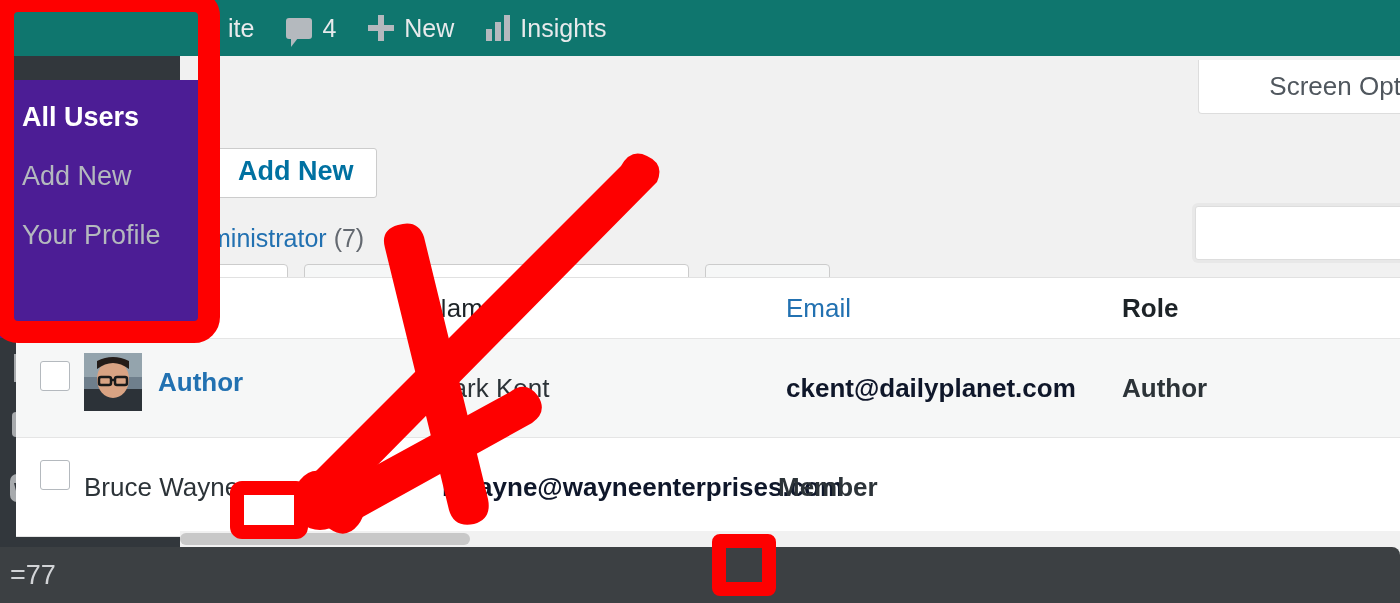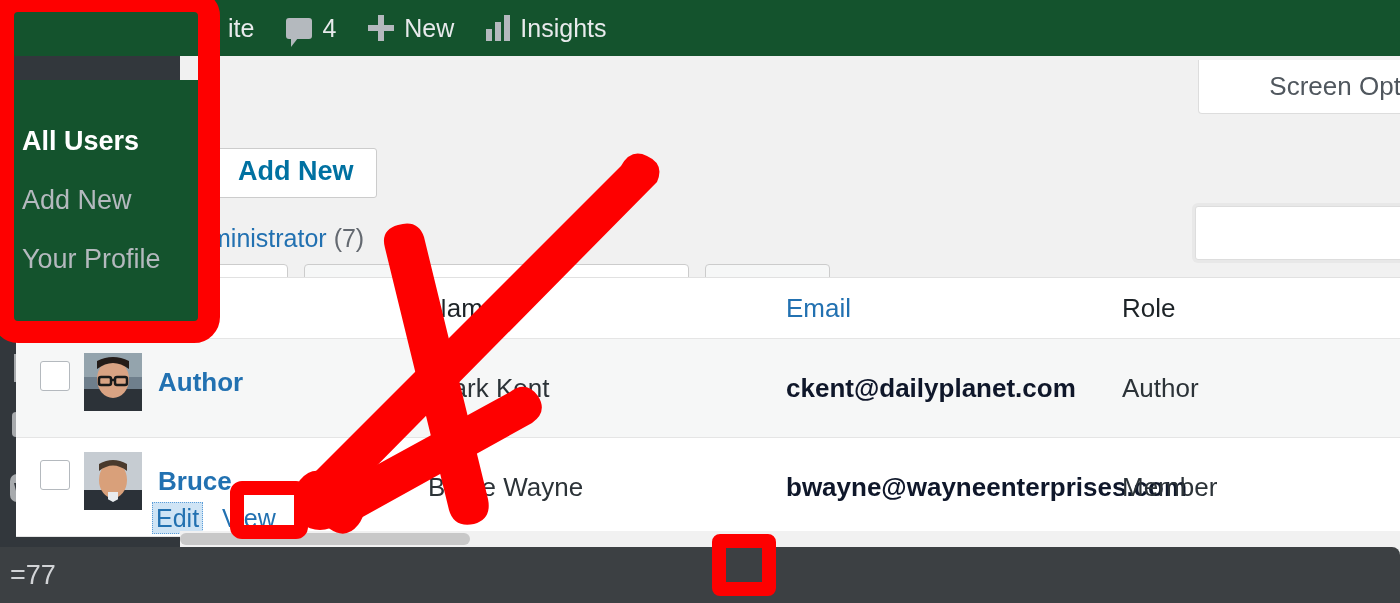--- a/index.html
+++ b/index.html
@@ -7,21 +7,21 @@
     width: 1400px; height: 603px;
     overflow: hidden;
     font-family: "Liberation Sans", sans-serif;
     background: #f1f1f1;
   }
   #root { position: relative; width: 1400px; height: 603px; overflow: hidden; }
 
   
   .adminbar {
     position: absolute; left: 0; top: 0; width: 1400px; height: 56px;
-    background: #14532d; color: #d9dde1;
+    background: #0f766e; color: #d9dde1;
     display: flex; align-items: center;
   }
   .ab-items { display: flex; align-items: center; margin-left: 212px; height: 56px; }
   .ab-item {
     display: flex; align-items: center; gap: 10px;
     padding: 0 16px; height: 56px; color: #e8eaec;
     font-size: 25px; white-space: nowrap;
   }
   .ab-item .lbl { line-height: 1; }
   .icon-comment {
@@ -93,21 +93,21 @@
     content: ""; position: absolute; left: 12px; top: 1px;
     width: 17px; height: 17px; border-radius: 50%; background: #fff;
   }
   .glyph-user::after {
     content: ""; position: absolute; left: 4px; top: 20px;
     width: 33px; height: 19px; background: #fff;
     border-radius: 17px 17px 4px 4px;
   }
   .flyout {
     position: absolute; left: 0; top: 80px; width: 206px; height: 258px;
-    background: #14532d; padding-top: 32px;
+    background: #4c1d95; padding-top: 8px;
   }
   .flyout .fi {
     display: block; padding: 14px 22px; font-size: 27px; color: #b4b9be;
     white-space: nowrap;
   }
   .flyout .fi.current { color: #fff; font-weight: bold; }
 
   
   .content {
     position: absolute; left: 180px; top: 56px;
@@ -162,21 +162,21 @@
   }
   .row { display: flex; align-items: stretch; border-bottom: 1px solid #e5e5e5; }
   .row.head { height: 61px; background: #fff; }
   .row.body { height: 99px; }
   .row.alt { background: #f6f7f7; }
   .c-cb { width: 68px; display: flex; align-items: flex-start; padding-top: 22px; padding-left: 24px; }
   .cb-box { width: 30px; height: 30px; border: 1px solid #b4b9be; border-radius: 3px; background: #fff; }
   .c-user { width: 344px; position: relative; padding-top: 14px; }
   .c-name { width: 358px; }
   .c-email { width: 336px; }
-  .c-role { flex: 1; }
+  .c-role { flex: 1; font-weight: bold; }
   .row.head .c-user, .row.head .c-name, .row.head .c-email, .row.head .c-role {
     display: flex; align-items: center; font-size: 26px;
   }
   .th-link { color: #2271b1; }
   .th-plain { color: #1d2327; }
   .avatar {
     position: absolute; left: 0; top: 14px;
     width: 58px; height: 58px; overflow: hidden; background: #8a9099;
   }
   .uname {
@@ -356,37 +356,20 @@
       </div>
       <div class="c-role">
         <span class="cellv">Author</span>
       </div>
     </div>
 
     <div class="row body">
       <div class="c-cb">
         <span class="cb-box"></span>
       </div>
-      <div class="c-user">
-        <span class="avatar">
-          <svg width="58" height="58" viewBox="0 0 58 58">
-            <rect width="58" height="58" fill="#c6ccd2"></rect>
-            <rect x="0" y="38" width="58" height="20" fill="#2b3138"></rect>
-            <ellipse cx="29" cy="28" rx="14" ry="18" fill="#d9a07a"></ellipse>
-            <path d="M15 19 q14 -11 28 0 l0 -7 q-14 -8 -28 0 z" fill="#4a3a2c"></path>
-            <rect x="24" y="40" width="10" height="18" fill="#e9ecef"></rect>
-            <path d="M18 44 l11 6 l11 -6 l0 14 l-22 0 z" fill="#2b3138"></path>
-          </svg>
-        </span>
-        <span class="uname">Bruce</span>
-        <span class="rowactions">
-          <span class="ra-edit">Edit</span>
-          <span class="ra-view">View</span>
-        </span>
-      </div>
       <div class="c-name">
         <span class="cellv">Bruce Wayne</span>
       </div>
       <div class="c-email">
         <span class="cellv link">bwayne@wayneenterprises.com</span>
       </div>
       <div class="c-role">
         <span class="cellv">Member</span>
       </div>
     </div>

